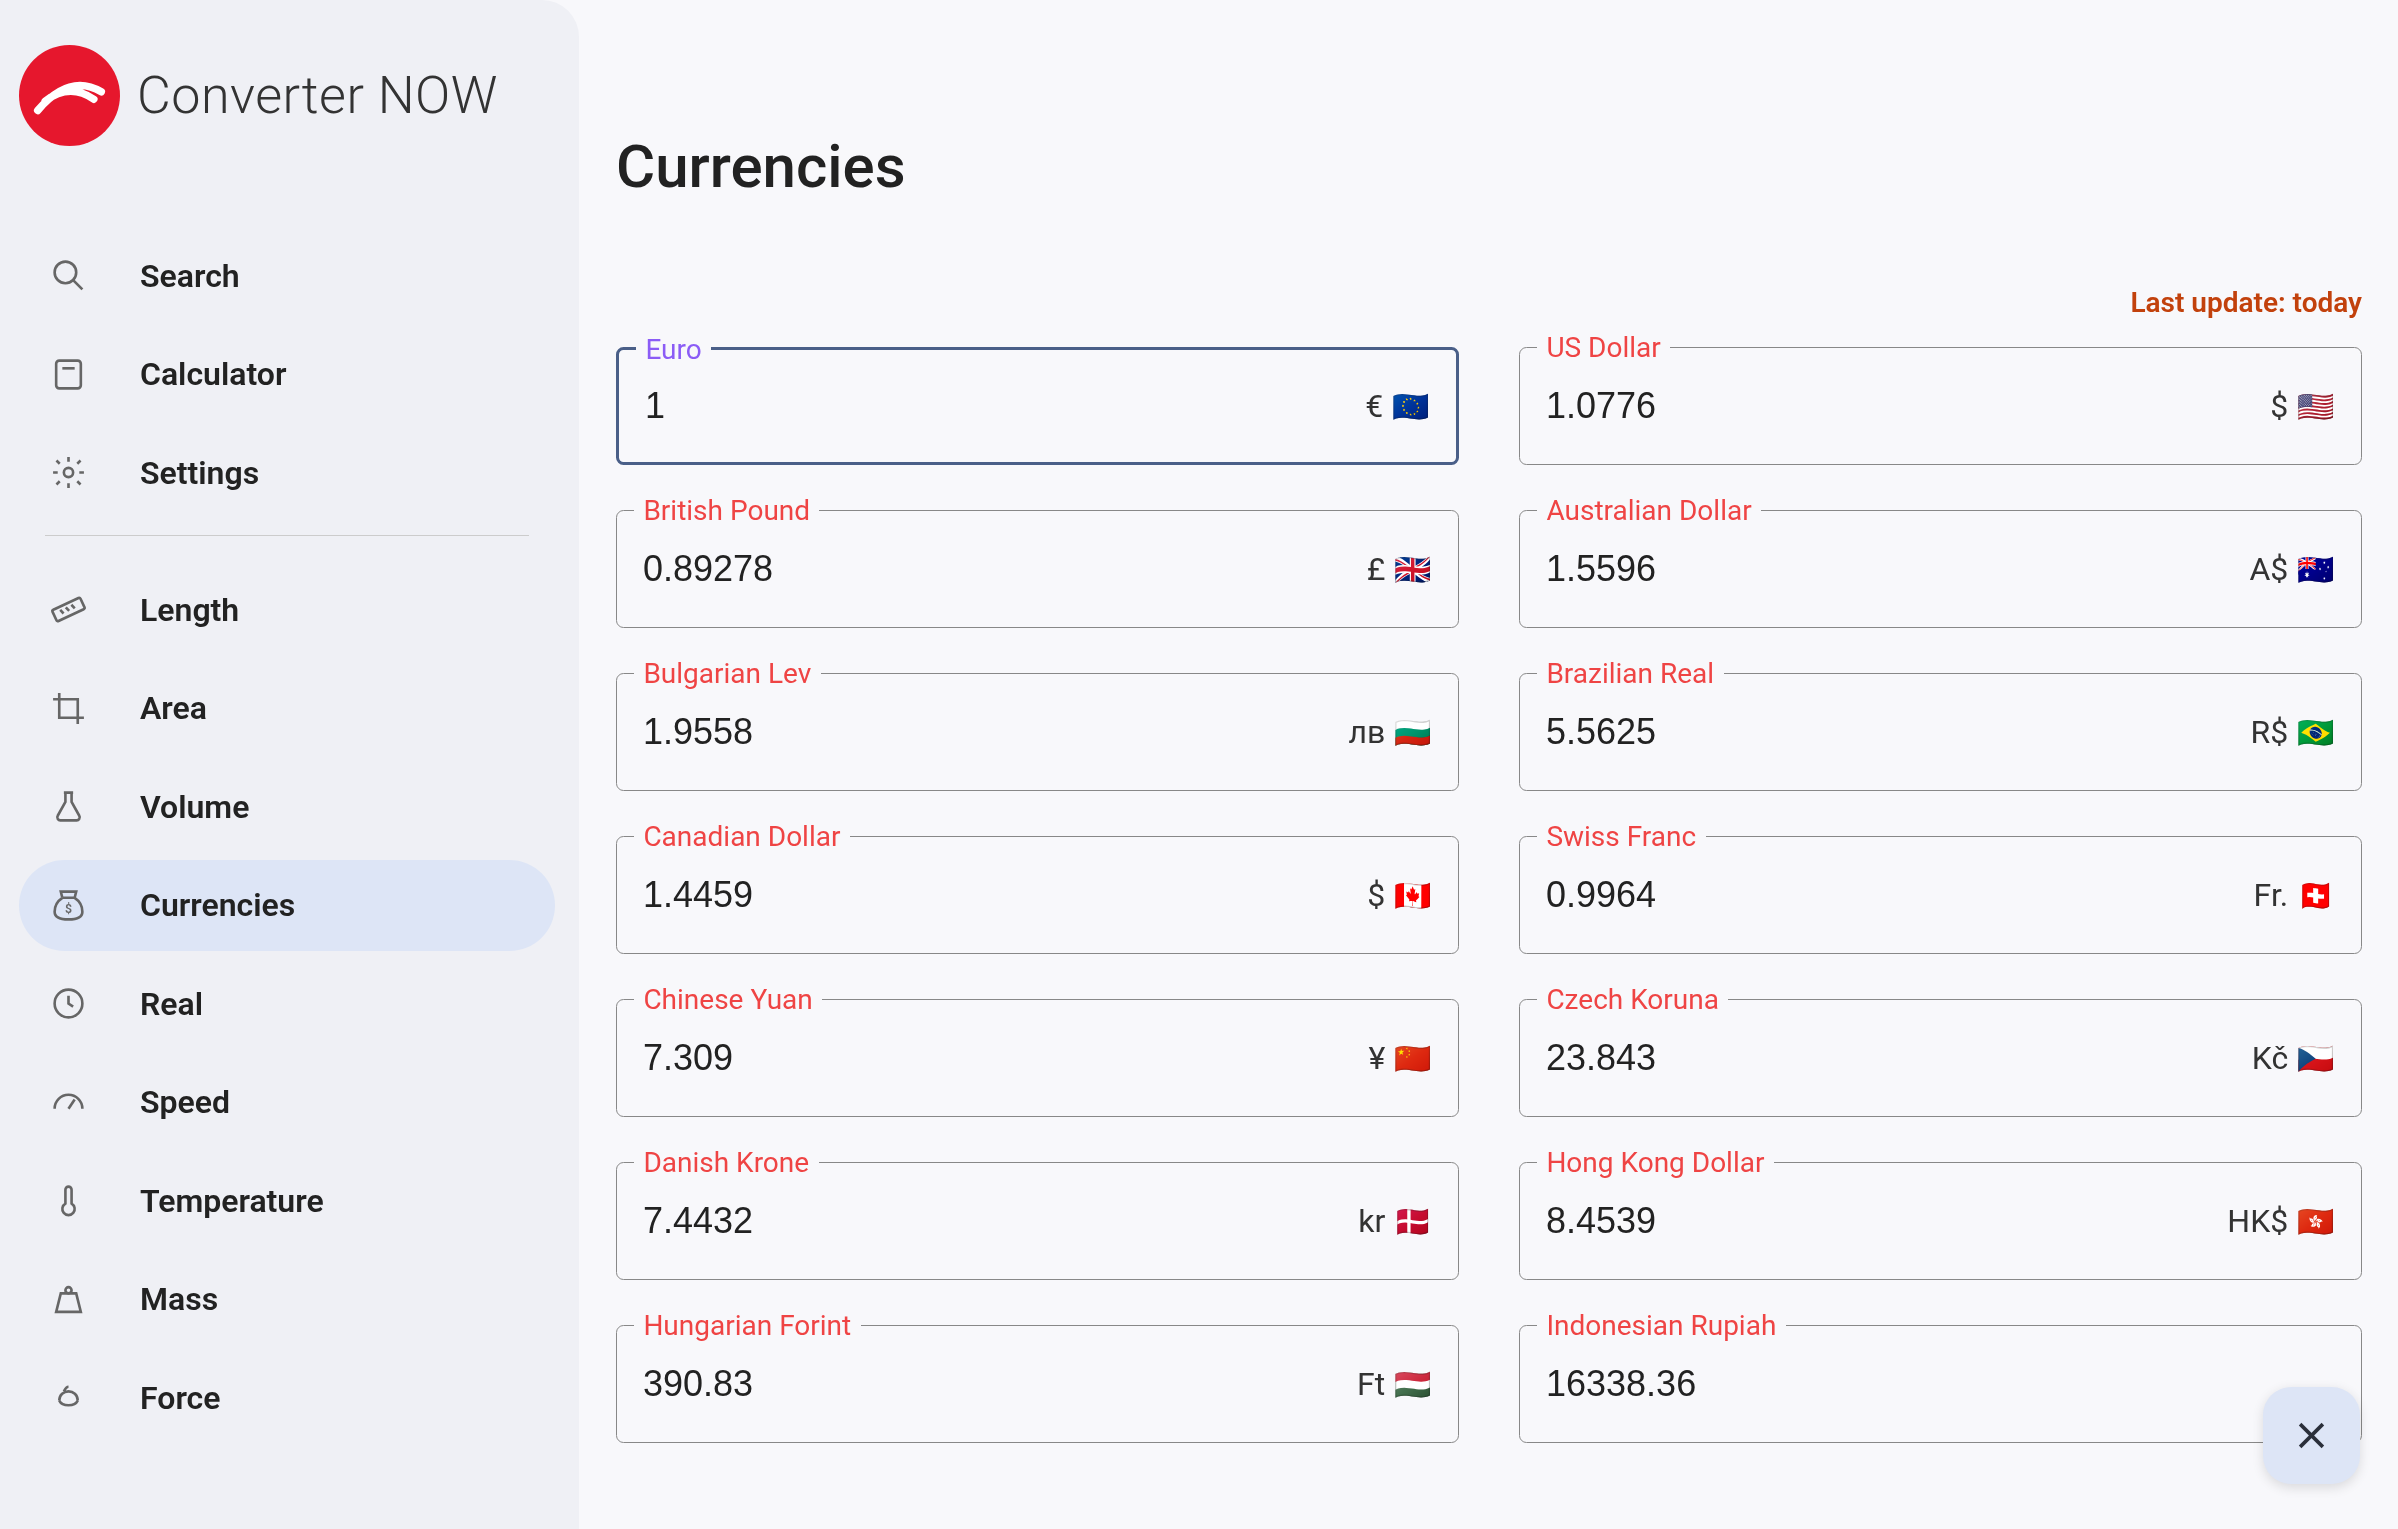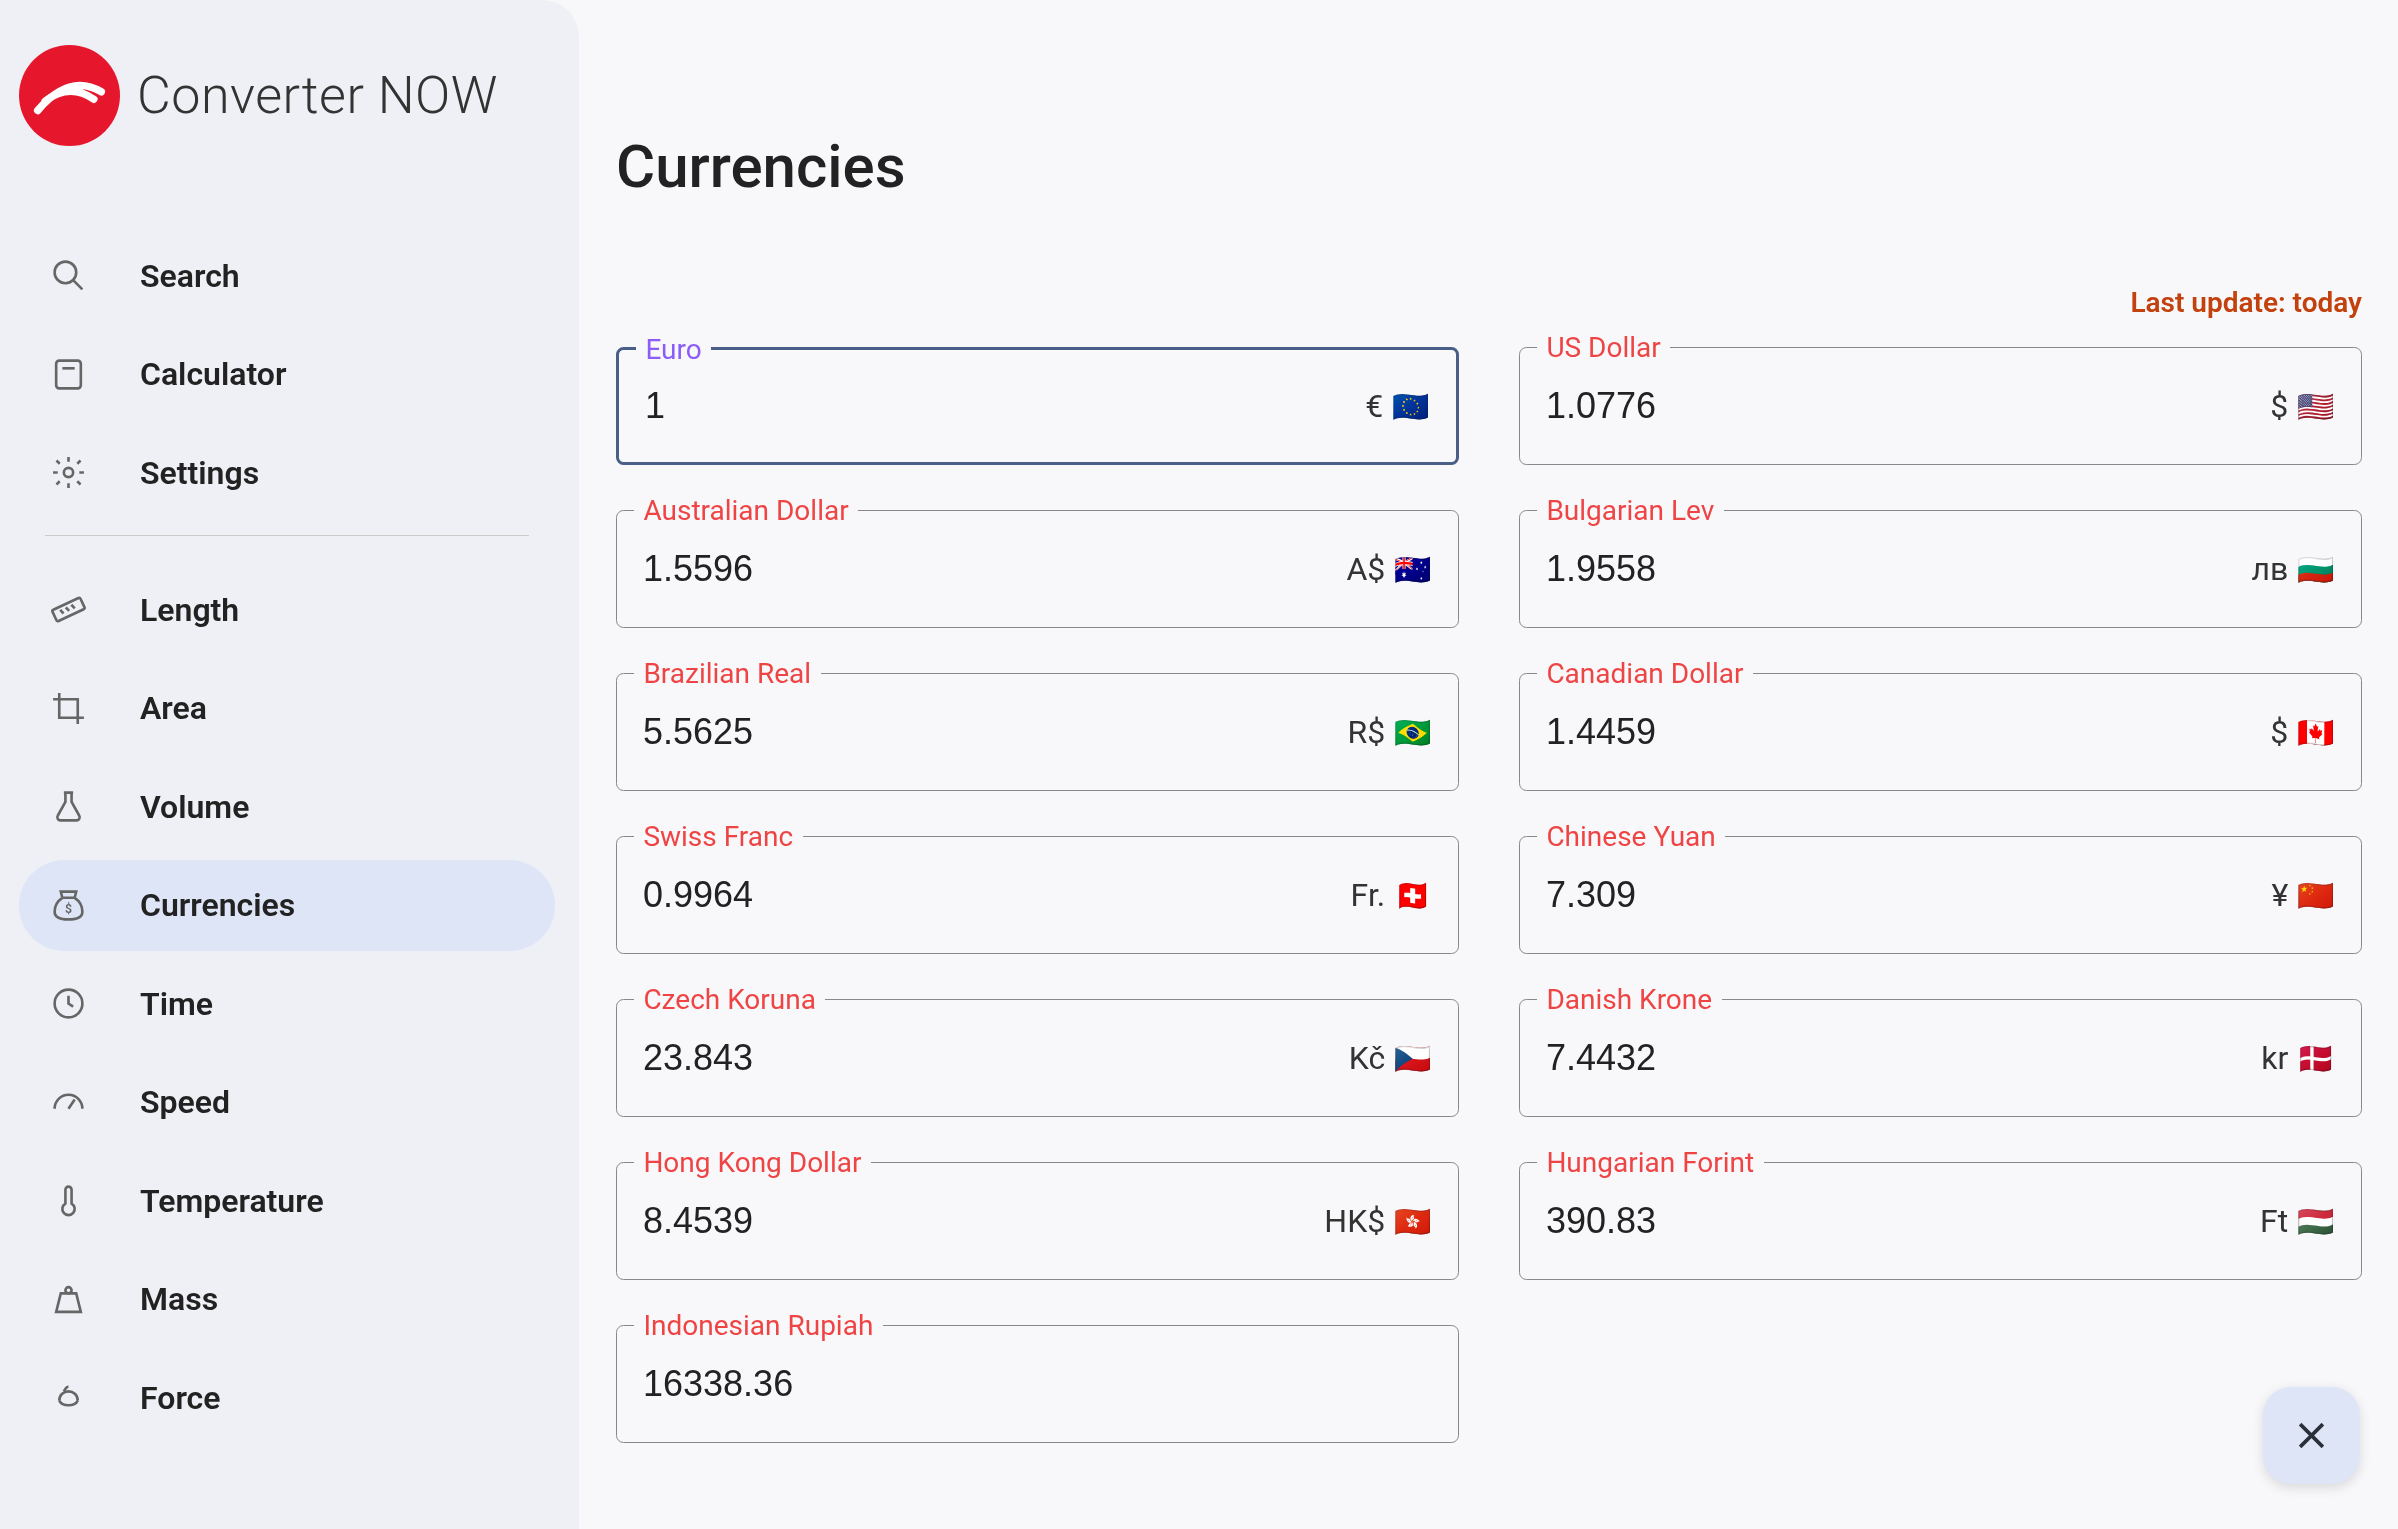--- a/index.html
+++ b/index.html
@@ -230,21 +230,21 @@
       </span>
     <span>Currencies</span>
   </div>
   <div class="nav-item">
     <span class="nav-icon">
         <svg viewBox="0 0 24 24">
           <circle cx="12" cy="12" r="9"></circle>
           <path d="M12 7v5l3 2"></path>
         </svg>
       </span>
-    <span>Time</span>
+    <span>Real</span>
   </div>
   <div class="nav-item">
     <span class="nav-icon">
         <svg viewBox="0 0 24 24">
           <path d="M3 16a9 9 0 0 1 18 0"></path>
           <line x1="12" y1="16" x2="16" y2="10"></line>
         </svg>
       </span>
     <span>Speed</span>
   </div>
@@ -289,20 +289,28 @@
       </div>
       <div class="field">
         <span class="field-label">US Dollar</span>
         <input class="field-input" value="1.0776" style="">
         <span class="field-suffix">
           <span>$</span>
           <span class="flag">🇺🇸</span>
         </span>
       </div>
       <div class="field">
+        <span class="field-label">British Pound</span>
+        <input class="field-input" value="0.89278" style="">
+        <span class="field-suffix">
+          <span>£</span>
+          <span class="flag">🇬🇧</span>
+        </span>
+      </div>
+      <div class="field">
         <span class="field-label">Australian Dollar</span>
         <input class="field-input" value="1.5596" style="">
         <span class="field-suffix">
           <span>A$</span>
           <span class="flag">🇦🇺</span>
         </span>
       </div>
       <div class="field">
         <span class="field-label">Bulgarian Lev</span>
         <input class="field-input" value="1.9558" style="">

